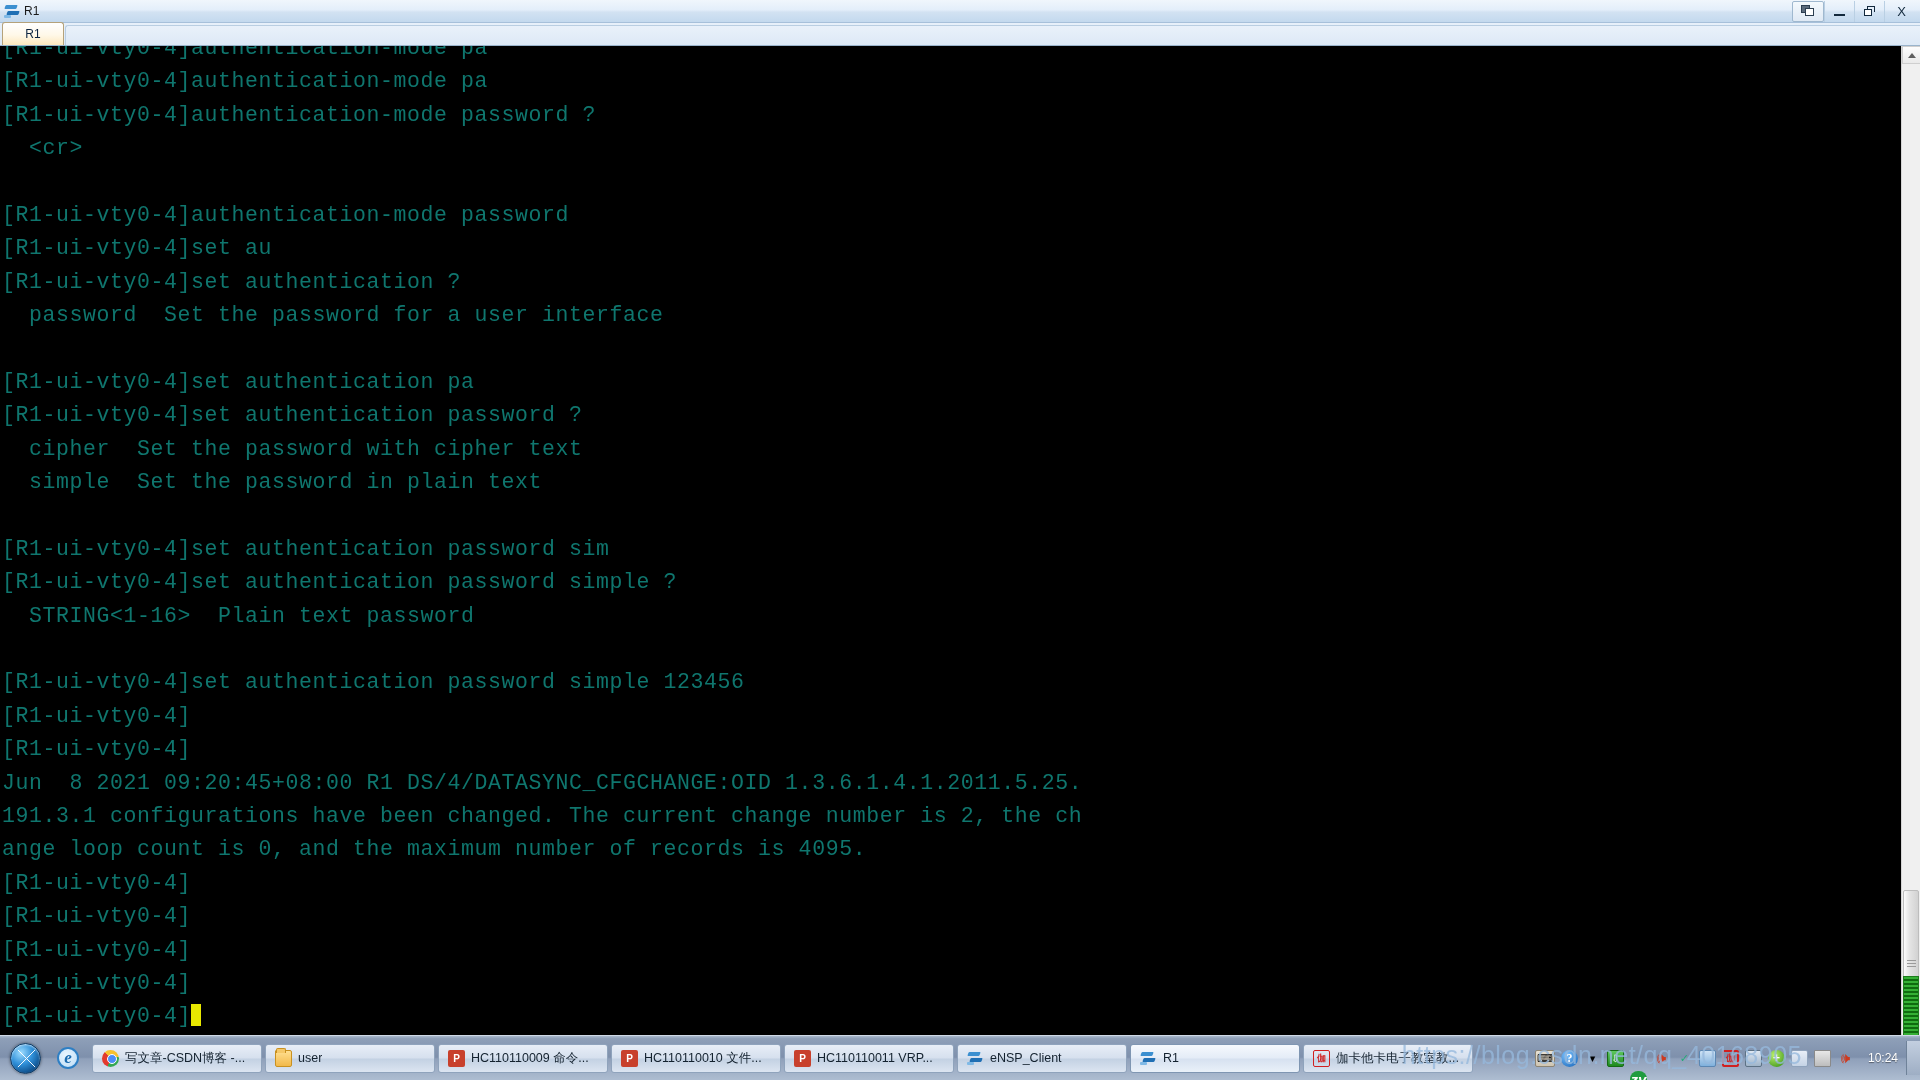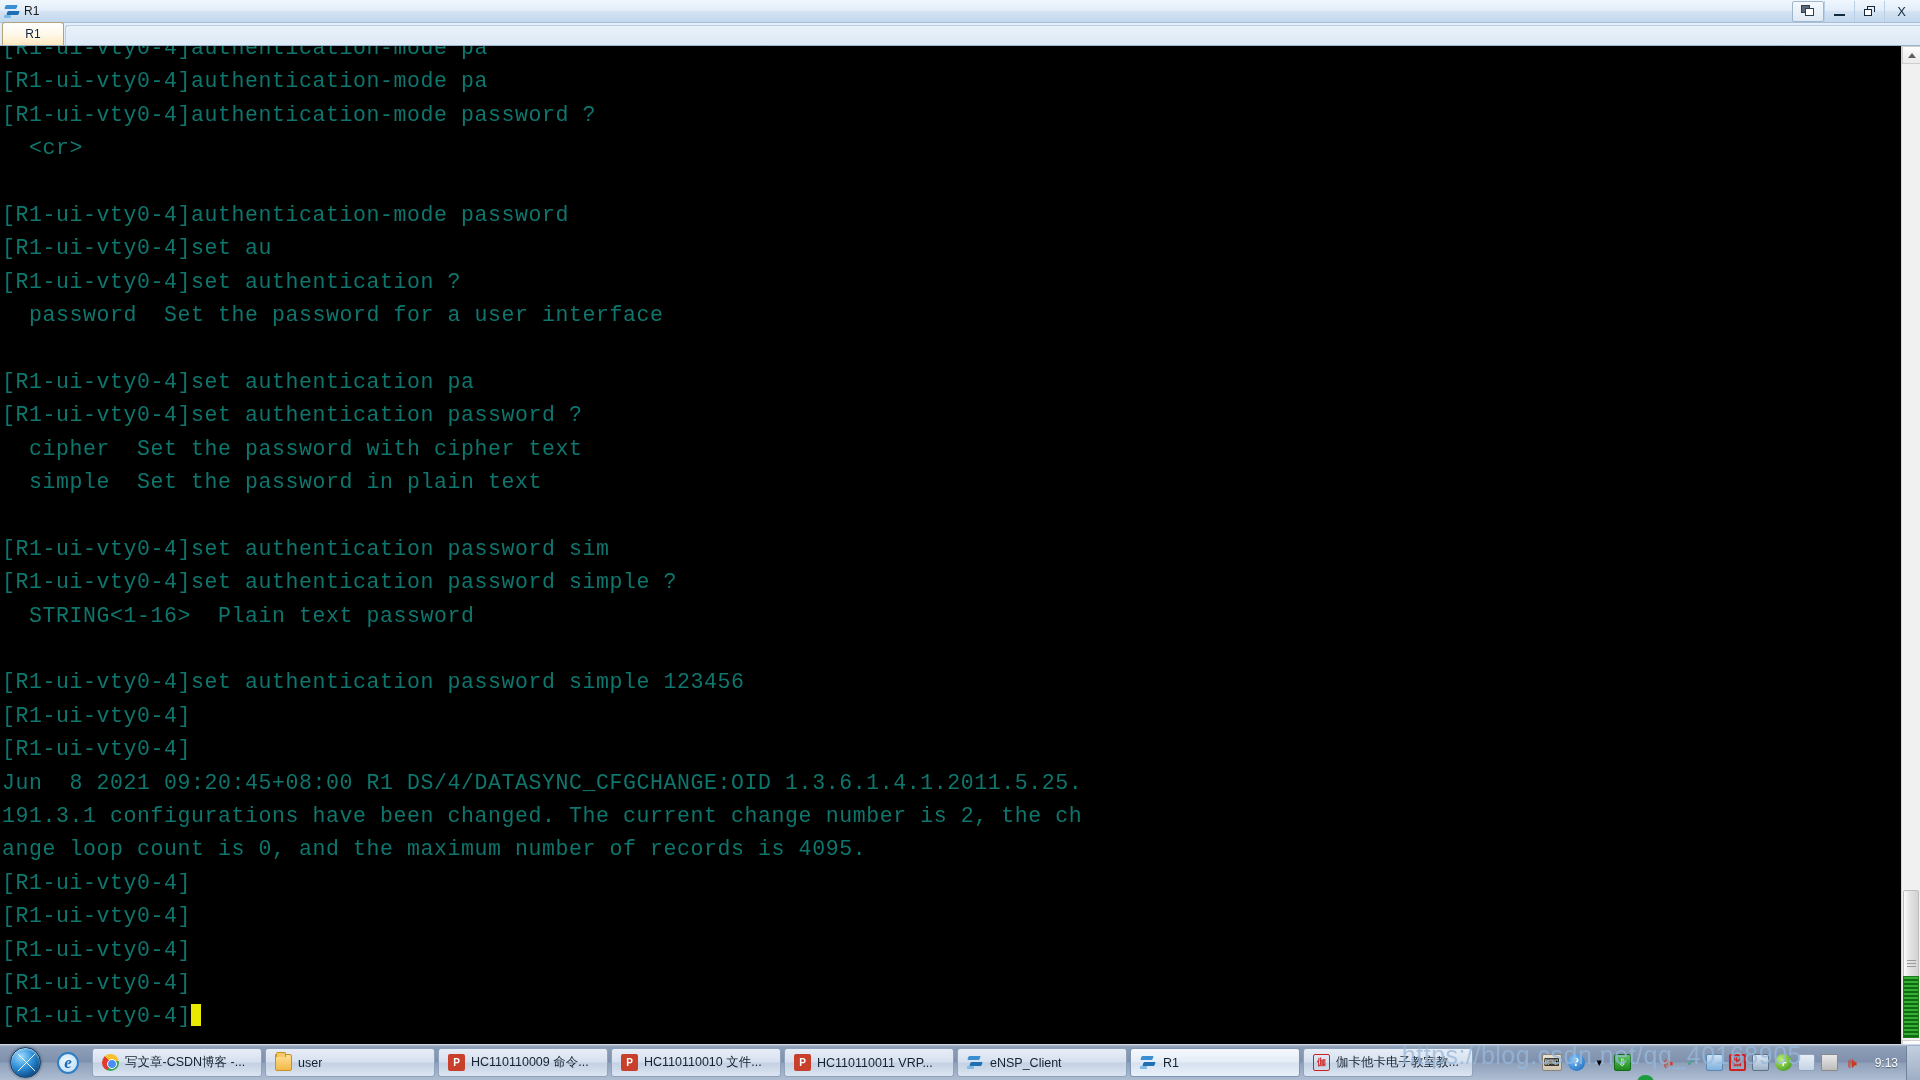--- a/index.html
+++ b/index.html
@@ -141,21 +141,21 @@
   .vs-green {
     position: absolute; left: 1px; bottom: 20px;
     width: 16px; height: 62px;
     background: repeating-linear-gradient(to bottom, #35b035 0px, #35b035 2px, #0f6b0f 2px, #0f6b0f 4px);
     border: 1px solid #1d7d1d;
   }
 
   
   .taskbar {
     position: absolute; left: 0; bottom: 0;
-    width: 1920px; height: 36px;
+    width: 1920px; height: 45px;
     background: linear-gradient(to bottom, #a9b8cc 0%, #8e9fb8 6%, #7e90ac 48%, #8fa0ba 52%, #aebdd1 100%);
     border-top: 1px solid #cfd9e6;
     display: flex; align-items: center;
   }
   .start-orb {
     width: 46px; height: 34px;
     margin-left: 2px;
     display: flex; align-items: center; justify-content: center;
     flex: 0 0 auto;
   }
@@ -406,17 +406,17 @@
       <span class="tray-ico speaker">🕪</span>
       <span class="tray-ico shield">✓</span>
       <span class="tray-ico net"></span>
       <span class="tray-ico shield-red">伽</span>
       <span class="tray-ico monitor"></span>
       <span class="tray-ico green-circle"></span>
       <span class="tray-ico win"></span>
       <span class="tray-ico disk"></span>
       <span class="tray-ico speaker">🕪</span>
     </div>
-  <div class="clock">9:13</div>
+  <div class="clock">10:24</div>
   <div class="show-desktop"></div>
 </div>
 
 <div class="watermark">https://blog.csdn.net/qq_40168905</div>
 
 </body></html>

